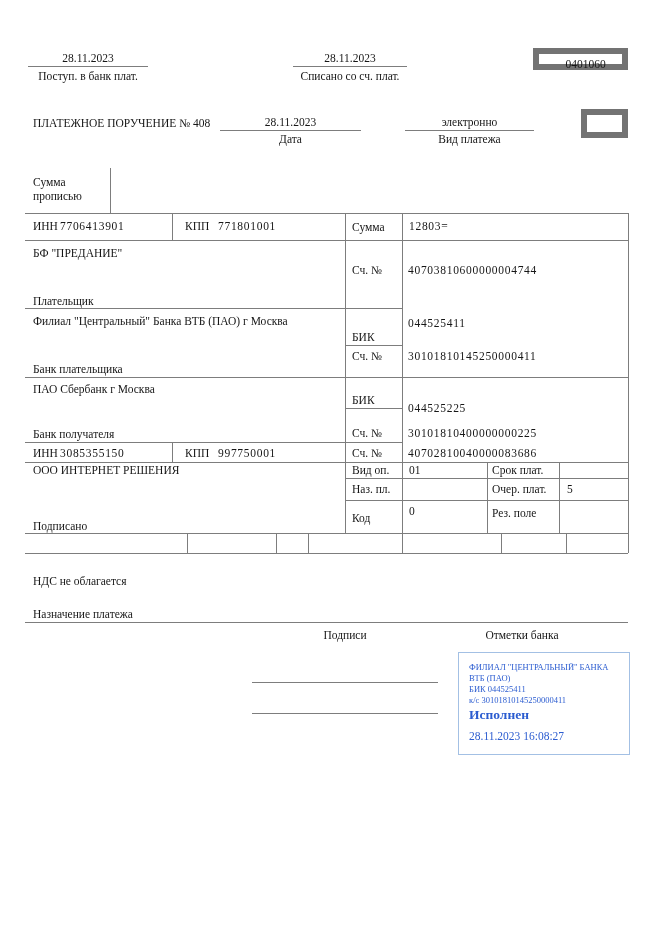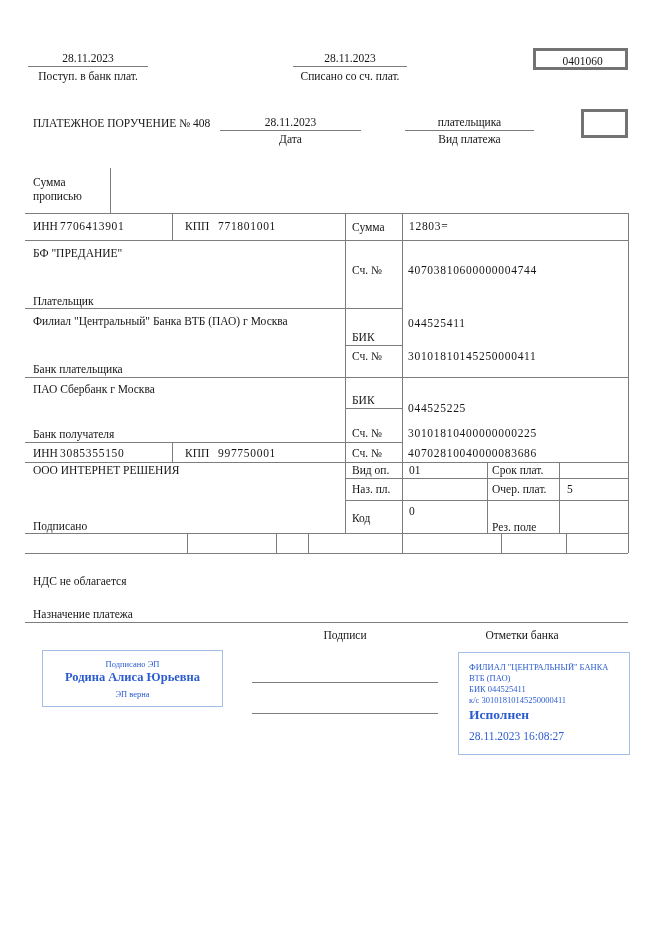--- a/index.html
+++ b/index.html
@@ -3,21 +3,21 @@
 <meta charset="utf-8">
 <style>
   html,body{margin:0;padding:0;background:#fff;}
   #page{position:relative;width:660px;height:933px;background:#ffffff;overflow:hidden;
         font-family:"Liberation Serif","DejaVu Serif",serif;color:#161616;}
   .hl{position:absolute;height:1px;background:#7d7d7d;}
   .vl{position:absolute;width:1px;background:#7d7d7d;}
   .t{position:absolute;font-size:11.5px;line-height:13px;white-space:nowrap;}
   .ctr{text-align:center;font-family:Liberation Serif, serif;}
   .num{letter-spacing:.7px;}
-  .box{position:absolute;border:3px solid #737373;box-sizing:border-box;padding-left:14px;}
+  .box{position:absolute;border:6px solid #737373;box-sizing:border-box;padding-left:14px;}
   .stampbox{position:absolute;border:1px solid #a3c0e4;box-sizing:border-box;background:#fff;}
   .blue{color:#2b5cd0;}
   .sm{font-size:8.5px;line-height:10px;}
   .b{font-weight:bold;}
 </style>
 </head>
 <body>
 
 <div id="page">
 
@@ -32,21 +32,21 @@
   <div class="box" style="top:48px;left:533px;width:95px;height:22px">
     <span class="t ctr" style="top:4px;left:0;width:93px">0401060</span>
   </div>
 
   <span class="t" style="top:117px;left:33px">ПЛАТЕЖНОЕ ПОРУЧЕНИЕ № 408</span>
 
   <span class="t ctr" style="top:116px;left:220px;width:141px">28.11.2023</span>
   <div class="hl" style="top:130px;left:220px;width:141px"></div>
   <span class="t ctr" style="top:133px;left:220px;width:141px">Дата</span>
 
-  <span class="t ctr" style="top:116px;left:405px;width:129px">плательщика</span>
+  <span class="t ctr" style="top:116px;left:405px;width:129px">электронно</span>
   <div class="hl" style="top:130px;left:405px;width:129px"></div>
   <span class="t ctr" style="top:133px;left:405px;width:129px">Вид платежа</span>
 
   <div class="box" style="top:109px;left:581px;width:47px;height:29px"></div>
 
   <span class="t" style="top:176px;left:33px">Сумма</span>
   <span class="t" style="top:190px;left:33px">прописью</span>
   <div class="vl" style="top:168px;left:110px;height:45px"></div>
 
   <div class="hl" style="top:213px;left:25px;width:603px"></div>
@@ -111,38 +111,33 @@
 
   <span class="t" style="top:464px;left:33px">ООО ИНТЕРНЕТ РЕШЕНИЯ</span>
   <span class="t" style="top:464px;left:352px">Вид оп.</span>
   <span class="t" style="top:464px;left:409px">01</span>
   <span class="t" style="top:464px;left:492px">Срок плат.</span>
   <span class="t" style="top:483px;left:352px">Наз. пл.</span>
   <span class="t" style="top:483px;left:492px">Очер. плат.</span>
   <span class="t" style="top:483px;left:567px">5</span>
   <span class="t" style="top:512px;left:352px">Код</span>
   <span class="t" style="top:505px;left:409px">0</span>
-  <span class="t" style="top:521px;left:492px">Рез. поле</span>
+  <span class="t" style="top:507px;left:492px">Рез. поле</span>
   <span class="t" style="top:520px;left:33px">Подписано</span>
 
   <span class="t" style="top:575px;left:33px">НДС не облагается</span>
   <span class="t" style="top:608px;left:33px">Назначение платежа</span>
   <div class="hl" style="top:622px;left:25px;width:603px"></div>
 
   <span class="t ctr" style="top:629px;left:252px;width:186px">Подписи</span>
   <span class="t ctr" style="top:629px;left:442px;width:160px">Отметки банка</span>
 
   <div class="hl" style="top:682px;left:252px;width:186px"></div>
   <div class="hl" style="top:713px;left:252px;width:186px"></div>
 
-  <div class="stampbox" style="top:650px;left:42px;width:181px;height:57px">
-    <span class="t ctr sm blue" style="top:8px;left:0;width:179px">Подписано ЭП</span>
-    <span class="t ctr b blue" style="top:20px;left:0;width:179px;font-size:12.5px">Родина Алиса Юрьевна</span>
-    <span class="t ctr sm blue" style="top:38px;left:0;width:179px">ЭП верна</span>
-  </div>
 
   <div class="stampbox" style="top:652px;left:458px;width:172px;height:103px">
     <span class="t sm blue" style="top:9px;left:10px">ФИЛИАЛ "ЦЕНТРАЛЬНЫЙ" БАНКА</span>
     <span class="t sm blue" style="top:20px;left:10px">ВТБ (ПАО)</span>
     <span class="t sm blue" style="top:31px;left:10px">БИК 044525411</span>
     <span class="t sm blue" style="top:42px;left:10px">к/с 30101810145250000411</span>
     <span class="t b blue" style="top:55px;left:10px;font-size:13.5px">Исполнен</span>
     <span class="t blue" style="top:77px;left:10px">28.11.2023 16:08:27</span>
   </div>
 

